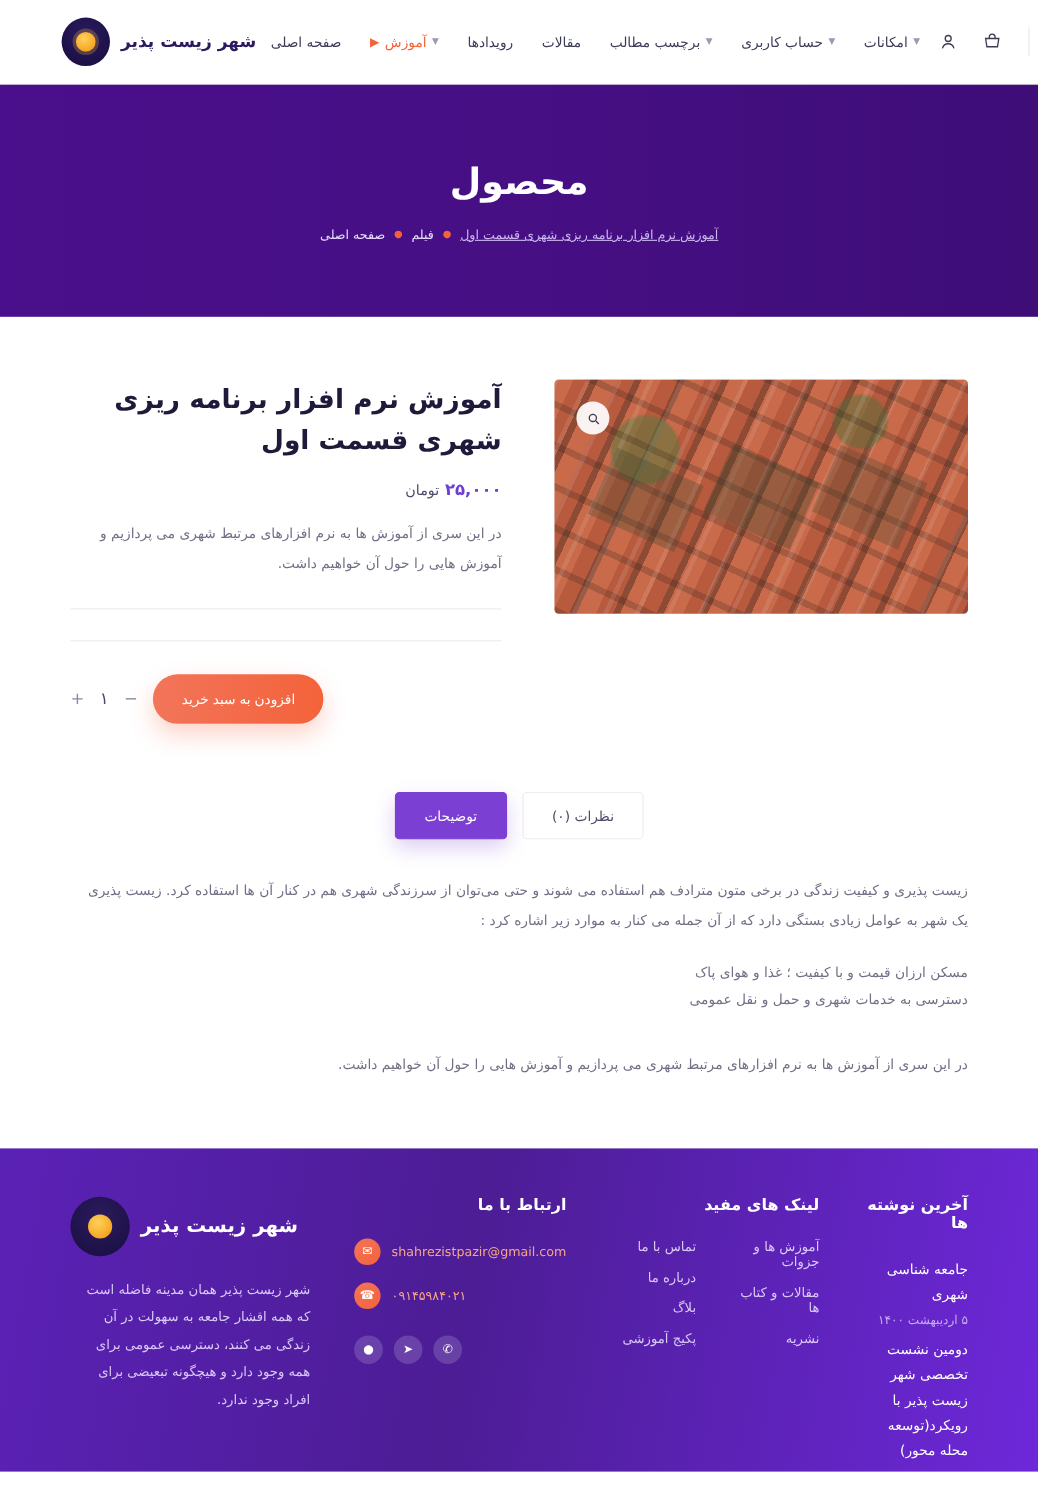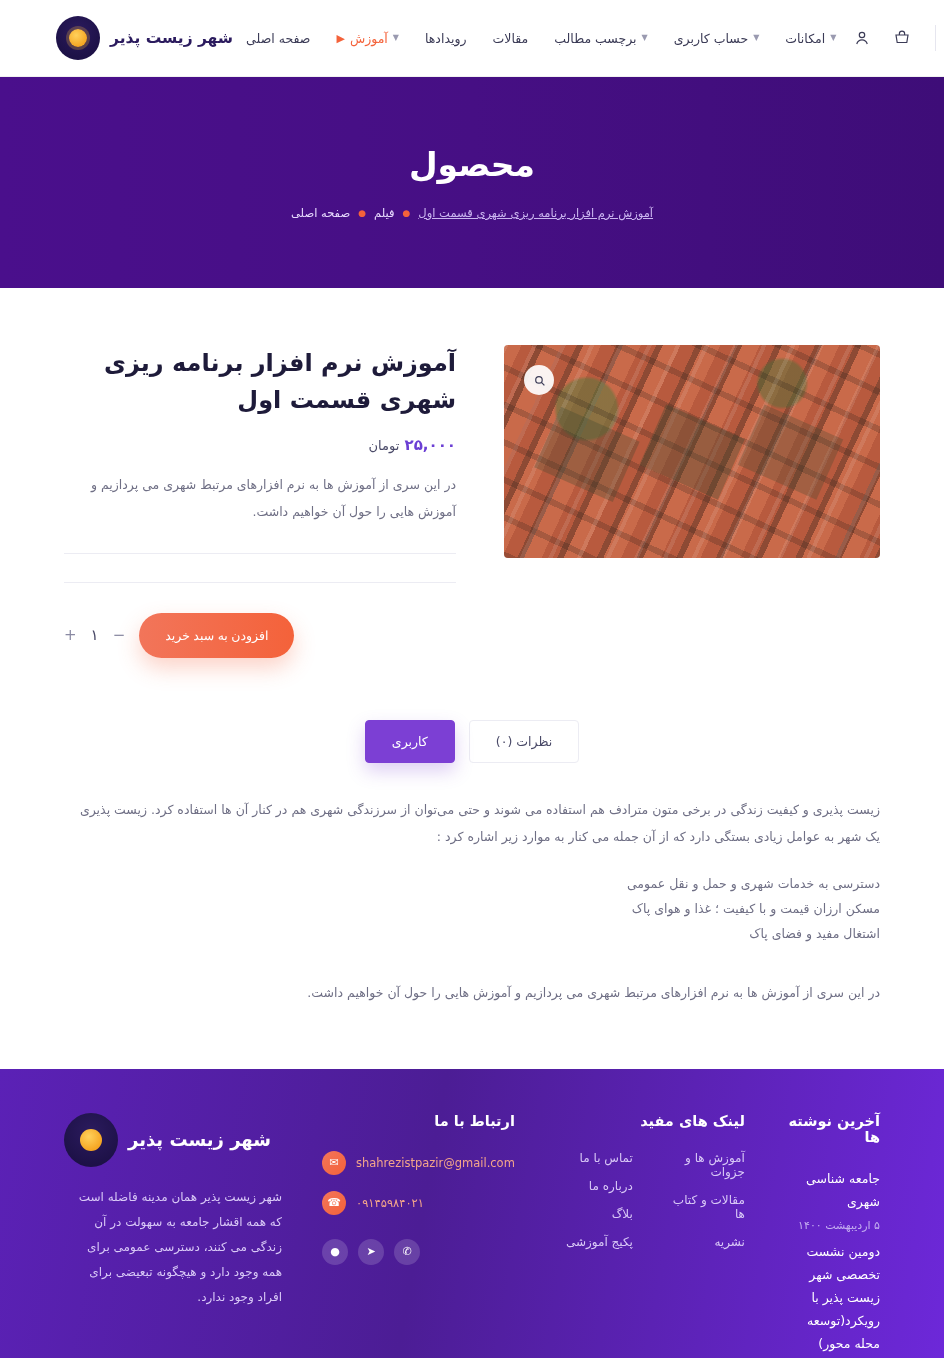--- a/index.html
+++ b/index.html
@@ -324,29 +324,28 @@
         <svg width="13" height="13" viewBox="0 0 24 24" fill="none" stroke="#3b3b56" stroke-width="2.2">
           <circle cx="11" cy="11" r="6"></circle>
             <path d="M16 16l5 5"></path>
         </svg>
       </div>
     </div>
   </div>
 </div>
 
 <div class="tabs-wrap">
-  <div class="tab active">کاربری</div>
+  <div class="tab active">توضیحات</div>
   <div class="tab">نظرات (۰)</div>
 </div>
 
 <div class="body-copy">
   <p>زیست پذیری و کیفیت زندگی در برخی متون مترادف هم استفاده می شوند و حتی می‌توان از سرزندگی شهری هم در کنار آن ها استفاده کرد. زیست  پذیری یک شهر به عوامل زیادی بستگی دارد که از آن جمله می کنار به موارد زیر اشاره کرد :</p>
+  <div class="list-line">مسکن ارزان قیمت و با کیفیت ؛ غذا و هوای پاک</div>
   <div class="list-line">دسترسی به خدمات شهری و حمل و نقل عمومی</div>
-  <div class="list-line">مسکن ارزان قیمت و با کیفیت ؛ غذا و هوای پاک</div>
-  <div class="list-line">اشتغال مفید و فضای پاک</div>
   <p style="margin-top:34px">در این سری از آموزش ها به نرم افزارهای مرتبط شهری می پردازیم و آموزش هایی را حول آن خواهیم داشت.</p>
 </div>
 
 <div class="footer">
   <div class="footer-cols">
 
     <div class="fcol brandcol">
       <div class="f-brand">
         <div class="f-brand-mark"></div>
         <div class="f-brand-name">شهر زیست پذیر</div>

